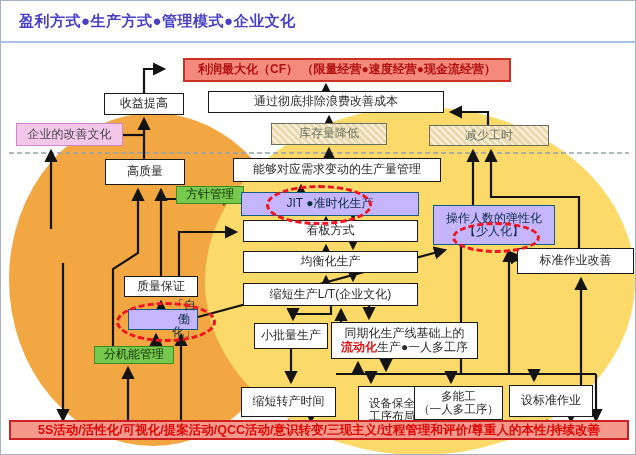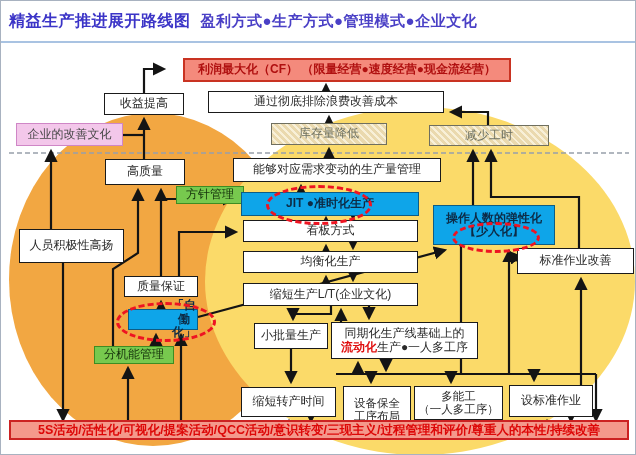--- a/index.html
+++ b/index.html
@@ -19,21 +19,21 @@
   #wires{position:absolute;left:0;top:0;z-index:3;}
   
   .box{position:absolute;z-index:5;display:flex;align-items:center;justify-content:center;
        flex-direction:column;text-align:center;background:#fff;border:1.6px solid #1a1a1a;
        font-size:12px;line-height:1.12;color:#2a2a2a;box-sizing:border-box;padding:1px 2px;}
   .salmon{background:#f48a7c;border:2px solid #c93322;color:#b01010;font-weight:bold;margin-left:12px;}
   .hatch{background:repeating-linear-gradient(45deg,#ead9ae 0 3px,#f8f0d8 3px 5px);
          border:1px solid #6f6f5f;color:#6d7163;}
   .pink{background:#f3c7ea;border:1.4px solid #cf86c6;color:#474747;}
   .green{background:#77c94e;border:1.6px solid #3e8c22;color:#15320c;}
-  .blue{background:#0ea5e9;border:1.6px solid #0d5d85;color:#0d2b46;font-weight:bold;}
+  .blue{background:#c4b5fd;border:1.6px solid #0d5d85;color:#0d2b46;font-weight:normal;}
   .redbar{background:#f4998c;border:2px solid #cc2222;color:#dd0808;font-weight:bold;font-size:12.5px;
           white-space:nowrap;}
   .red-text{color:#e01010;}
   
   .dashoval{position:absolute;z-index:7;border:3px dashed #ee1422;border-radius:50%;background:transparent;}
   
 </style>
 </head>
 <body>
 
@@ -106,21 +106,20 @@
       <path d="M372,424 V422" marker-end="url(#ah)"></path>
       <path d="M388,419 V421" marker-end="url(#ah)"></path>
       <path d="M440,424 V422" marker-end="url(#ah)"></path>
       <path d="M462,419 V421" marker-end="url(#ah)"></path>
       <path d="M546,424 V420" marker-end="url(#ah)"></path>
       <path d="M570,416 V420" marker-end="url(#ah)"></path>
     </g>
   </svg>
 
   <div id="titlebar">
-    <span class="main">精益生产推进展开路线图</span>
     <span class="sub">盈利方式●生产方式●管理模式●企业文化</span>
   </div>
 
   <div class="box salmon" style="left:170px;top:57px;width:328px;height:24px;">
       <span>利润最大化（CF） （限量经营●速度经营●现金流经营）</span>
     </div>
   <div class="box" style="left:103px;top:92px;width:80px;height:22px;">
       <span>收益提高</span>
     </div>
   <div class="box" style="left:207px;top:90px;width:236px;height:22px;">
@@ -150,23 +149,20 @@
   <div class="box blue" style="left:432px;top:204px;width:122px;height:40px;">
     <span>操作人数的弹性化</span>
     <span>【少人化】</span>
   </div>
   <div class="box" style="left:242px;top:219px;width:175px;height:22px;">
       <span>看板方式</span>
     </div>
   <div class="box" style="left:516px;top:247px;width:117px;height:26px;">
       <span>标准作业改善</span>
     </div>
-  <div class="box" style="left:18px;top:228px;width:105px;height:34px;">
-      <span>人员积极性高扬</span>
-    </div>
   <div class="box" style="left:242px;top:250px;width:175px;height:22px;">
       <span>均衡化生产</span>
     </div>
   <div class="box" style="left:123px;top:275px;width:74px;height:21px;">
       <span>质量保证</span>
     </div>
   <div class="box" style="left:242px;top:282px;width:175px;height:23px;">
       <span>缩短生产L/T(企业文化)</span>
     </div>
   <div class="box blue" style="left:127px;top:308px;width:70px;height:21px;padding-left:44px;">
@@ -178,21 +174,21 @@
   <div class="box" style="left:253px;top:322px;width:74px;height:26px;">
       <span>小批量生产</span>
     </div>
   <div class="box" style="left:330px;top:321px;width:147px;height:37px;">
     <span>同期化生产线基础上的</span>
     <span><b class="red-text">流动化</b><span>生产●一人多工序</span></span>
   </div>
   <div class="box" style="left:240px;top:386px;width:95px;height:30px;">
       <span>缩短转产时间</span>
     </div>
-  <div class="box" style="left:342px;top:385px;width:68px;height:48px;font-size:11.5px;">
+  <div class="box" style="left:357px;top:385px;width:68px;height:48px;font-size:11.5px;">
     <span>设备保全</span>
     <span>工序布局</span>
   </div>
   <div class="box" style="left:413px;top:385px;width:89px;height:34px;font-size:11.5px;">
     <span>多能工</span>
     <span>（一人多工序）</span>
   </div>
   <div class="box" style="left:508px;top:384px;width:84px;height:32px;">
       <span>设标准作业</span>
     </div>

